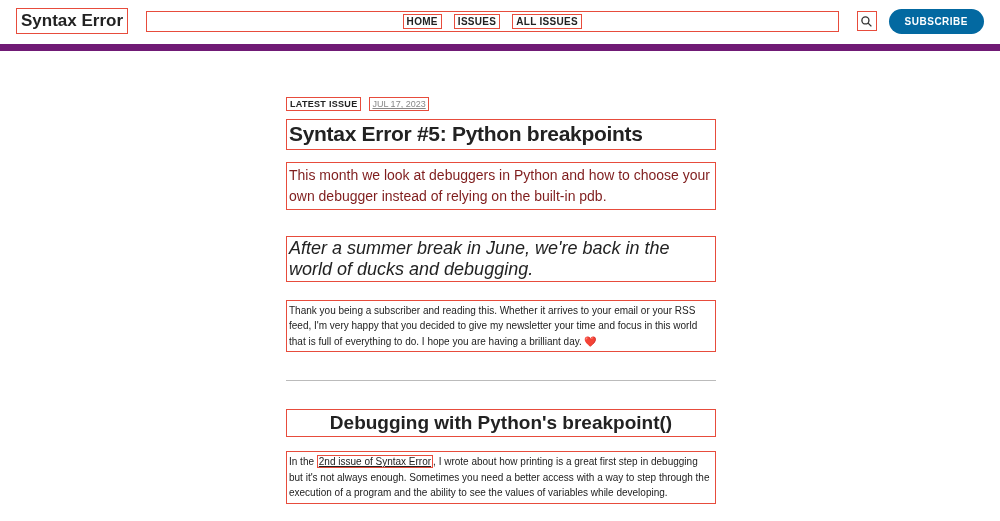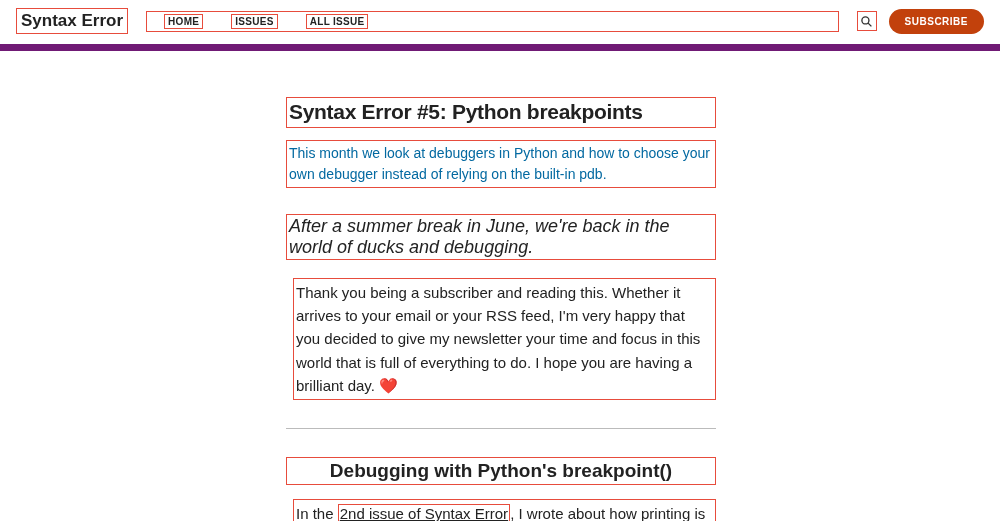--- a/index.html
+++ b/index.html
@@ -24,23 +24,24 @@
 }
 .brand {
   font-weight: 700;
   font-size: 17px;
   padding: 2px 4px;
   white-space: nowrap;
 }
 .nav-wrap {
   display: flex;
   align-items: center;
-  gap: 28px;
+  gap: 12px;
   flex: 1;
-  padding: 2px 17px;
+  padding: 2px 4px;
+  justify-content: center;
 }
 .nav-item {
   font-size: 10px;
   font-weight: 600;
   letter-spacing: 0.3px;
   padding: 1px 3px;
   cursor: pointer;
 }
 .header-right {
   display: flex;
@@ -48,21 +49,21 @@
   gap: 12px;
 }
 .search-btn {
   width: 20px; height: 20px;
   display: flex; align-items: center; justify-content: center;
   cursor: pointer;
   padding: 1px;
 }
 .search-btn svg { width: 13px; height: 13px; }
 .subscribe-btn {
-  background: #c2410c;
+  background: #0369a1;
   color: #fff;
   font-size: 10px;
   font-weight: 700;
   letter-spacing: 0.5px;
   border: none;
   border-radius: 14px;
   padding: 7px 16px;
   cursor: pointer;
 }
 
@@ -96,38 +97,37 @@
 .title {
   font-size: 21px;
   font-weight: 800;
   line-height: 1.18;
   padding: 2px 2px;
   margin-bottom: 12px;
   letter-spacing: -0.3px;
 }
 .subtitle {
   font-size: 14px;
-  color: #0369a1;
+  color: #7f1d1d;
   line-height: 1.5;
   padding: 2px 2px;
   margin-bottom: 26px;
 }
 .intro-em {
   font-size: 18px;
   font-style: italic;
   padding: 1px 2px;
   display: inline-block;
   margin-bottom: 18px;
 }
 .para {
-  font-size: 15px;
+  font-size: 10px;
   line-height: 1.55;
   padding: 2px 2px;
   margin-bottom: 28px;
-  margin-left: 7px;
 }
 .divider {
   border: none;
   border-top: 1px solid #bbb;
   margin-bottom: 28px;
 }
 .h2 {
   font-size: 19px;
   font-weight: 700;
   padding: 2px 2px;
@@ -143,36 +143,40 @@
 </style>
 </head>
 <body>
 
 <div class="header-band">
   <div class="header-inner">
     <div class="brand outline">Syntax Error</div>
     <div class="nav-wrap outline">
       <span class="nav-item outline">HOME</span>
       <span class="nav-item outline">ISSUES</span>
-      <span class="nav-item outline">ALL ISSUE</span>
+      <span class="nav-item outline">ALL ISSUES</span>
     </div>
     <div class="header-right">
       <div class="search-btn outline">
         <svg viewBox="0 0 24 24" fill="none" stroke="#333" stroke-width="2.5">
             <circle cx="10" cy="10" r="6.5"></circle>
             <line x1="15" y1="15" x2="21" y2="21"></line>
           </svg>
       </div>
       <button class="subscribe-btn">SUBSCRIBE</button>
     </div>
   </div>
 </div>
 
 <div class="main">
   <div class="post-col">
+    <div class="meta-row">
+      <span class="badge outline">LATEST ISSUE</span>
+      <span class="date outline">JUL 17, 2023</span>
+    </div>
     <h1 class="title outline">Syntax Error #5: Python breakpoints</h1>
     <div class="subtitle outline">This month we look at debuggers in Python and how to choose your own debugger instead of relying on the built-in pdb.</div>
 
     <div><span class="intro-em outline">After a summer break in June, we're back in the world of ducks and debugging.</span></div>
 
     <p class="para outline">
       <span>Thank you being a subscriber and reading this. Whether it arrives to your email or your RSS feed, I'm very happy that you decided to give my newsletter your time and focus in this world that is full of everything to do. I hope you are having a brilliant day. </span><span class="heart">❤️</span>
     </p>
 
     <hr class="divider">

